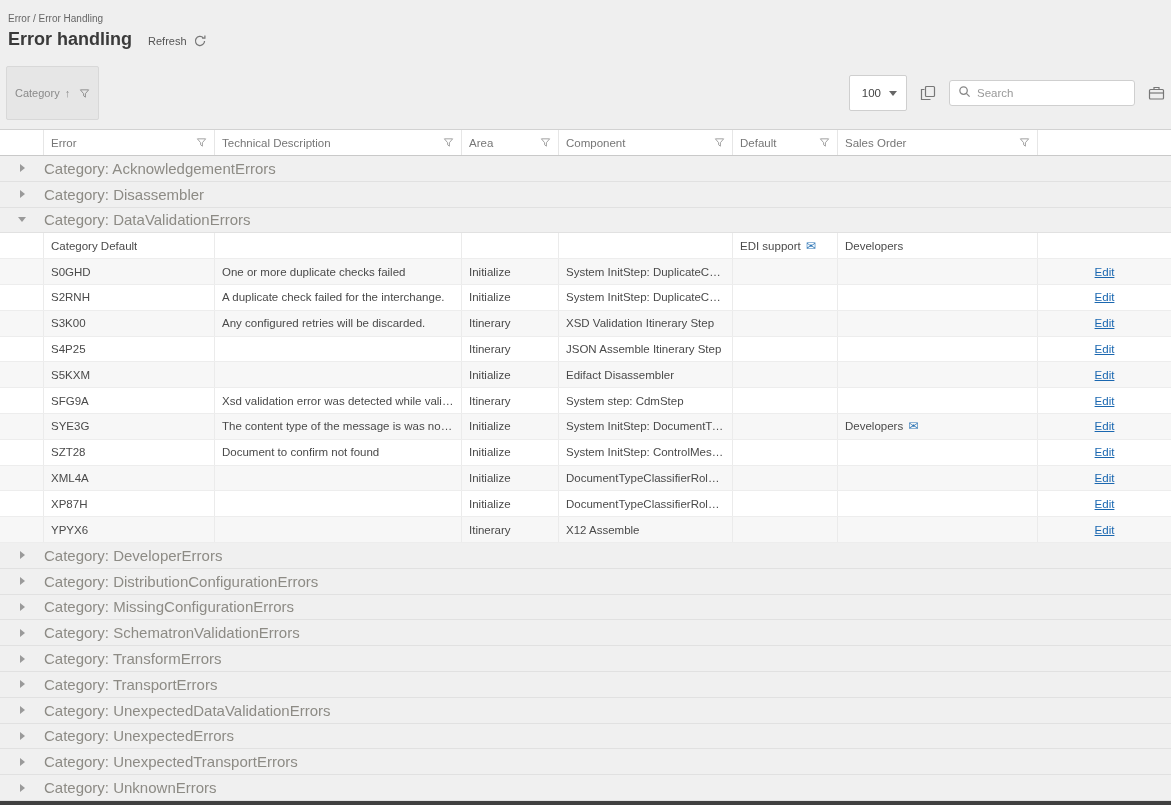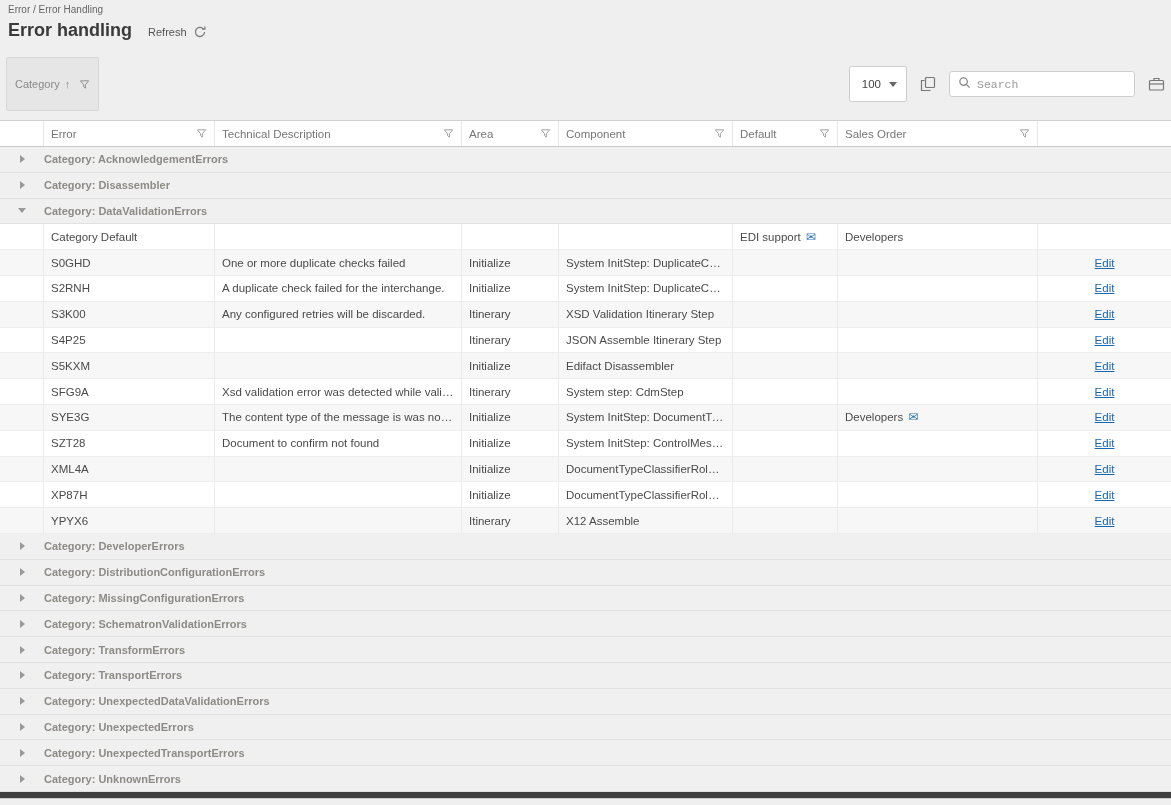--- a/index.html
+++ b/index.html
@@ -4,36 +4,36 @@
 <style>
   *{box-sizing:border-box;margin:0;padding:0}
   html,body{width:1171px;height:805px}
   body{
     font-family:"Liberation Sans","DejaVu Sans",sans-serif;
     background:#efefef;color:#444;overflow:hidden;
     --link-color:#1a67b0;--mail-color:#2e76b6;--row-h:25.8px;
   }
   .page{width:1171px;height:805px;display:flex;flex-direction:column;overflow:hidden}
 
-  .breadcrumb{font-size:10px;color:#666;padding:4px 0 0 8px;cursor:pointer}
+  .breadcrumb{font-size:10px;color:#666;padding:13px 0 0 8px;cursor:pointer}
   .title-row{display:flex;align-items:center;gap:16px;padding:5px 0 0 8px}
   .page-title{font-size:18px;font-weight:700;color:#3a3a3a}
   .refresh{display:inline-flex;align-items:center;gap:6px;font-size:11px;color:#555;cursor:pointer;margin-top:3px}
   .refresh svg{display:block}
 
   .toolbar{display:flex;justify-content:space-between;align-items:center;padding:16px 6px 9px 6px}
   .group-chip{display:inline-flex;align-items:center;gap:5px;background:#e6e6e6;border:1px solid #d8d8d8;border-radius:2px;padding:20px 8px;font-size:11px;color:#8a8a8a;cursor:pointer}
   .sort-arrow{font-size:11px;color:#8a8a8a}
   .toolbar-right{display:flex;align-items:center;gap:13px}
   .pagesize{display:flex;align-items:center;background:#fff;border:1px solid #cfcfcf;border-radius:2px;height:36px;font-size:11.5px;color:#444;cursor:pointer}
   .pagesize .val{padding:0 8px 0 12px}
   .caret{width:0;height:0;border-left:4px solid transparent;border-right:4px solid transparent;border-top:5px solid #666;margin-right:9px}
   .tool-icon{display:flex;align-items:center;justify-content:center;cursor:pointer}
   .searchbox{display:flex;align-items:center;background:#fff;border:1px solid #cfcfcf;border-radius:3px;height:26px;width:186px;padding:0 8px;gap:6px}
-  .searchbox input{border:0;outline:0;flex:1;font-size:11.5px;color:#444;background:transparent;font-family:Liberation Mono, monospace}
+  .searchbox input{border:0;outline:0;flex:1;font-size:11.5px;color:#444;background:transparent;font-family:Liberation Sans, sans-serif}
   .searchbox input::placeholder{color:#999}
 
   .grid{background:#fff;border-top:1px solid #d2d2d2;border-bottom:6px solid #404040}
   .grid-header{display:flex;height:26px;border-bottom:1px solid #c9c9c9;background:#fff}
   .hc{display:flex;align-items:center;justify-content:space-between;padding:0 7px;font-size:11.5px;color:#767676;border-right:1px solid #e6e6e6;overflow:hidden;white-space:nowrap}
   .hc.col-edit{border-right:none}
   .funnel{display:flex;align-items:center;cursor:pointer;flex:0 0 auto;margin-left:4px}
 
   .expand-col{flex:0 0 44px}
   .col-error{flex:0 0 171px}
@@ -42,21 +42,21 @@
   .col-comp{flex:0 0 174px}
   .col-default{flex:0 0 105px}
   .col-sales{flex:0 0 200px}
   .col-edit{flex:1 1 auto}
 
   .grid-body{overflow:hidden}
   .group-row{display:flex;align-items:center;height:var(--row-h);background:#f0f0f0;border-bottom:1px solid #e1e1e1;cursor:pointer}
   .arrow-box{flex:0 0 44px;display:flex;align-items:center;justify-content:center}
   .tri-collapsed{width:0;height:0;border-top:4px solid transparent;border-bottom:4px solid transparent;border-left:5px solid #9a9a9a}
   .tri-expanded{width:0;height:0;border-left:4px solid transparent;border-right:4px solid transparent;border-top:5px solid #9a9a9a}
-  .group-label{font-size:11px;font-weight:700;color:#8d8b85;white-space:nowrap}
+  .group-label{font-size:15px;font-weight:400;color:#8d8b85;white-space:nowrap}
 
   .data-row{display:flex;height:var(--row-h);border-bottom:1px solid #ededed;background:#fff;font-size:11.5px;color:#4a4a4a}
   .data-row.alt{background:#f7f7f7}
   .cell{display:flex;align-items:center;padding:0 7px;border-right:1px solid #ebebeb;overflow:hidden}
   .cell.col-edit{border-right:none;justify-content:center}
   .cell-text{overflow:hidden;text-overflow:ellipsis;white-space:nowrap}
   .mail-icon{color:var(--mail-color);font-size:12px;margin-left:5px;flex:0 0 auto;cursor:pointer}
   .edit-link{color:var(--link-color);text-decoration:underline;font-size:11.5px;cursor:pointer}
 
   .footer-bar{margin-top:auto;border-top:1px solid #cfcfcf;background:#efefef;font-size:10.5px;color:#555;font-weight:700;padding:6px 8px 8px 8px}

